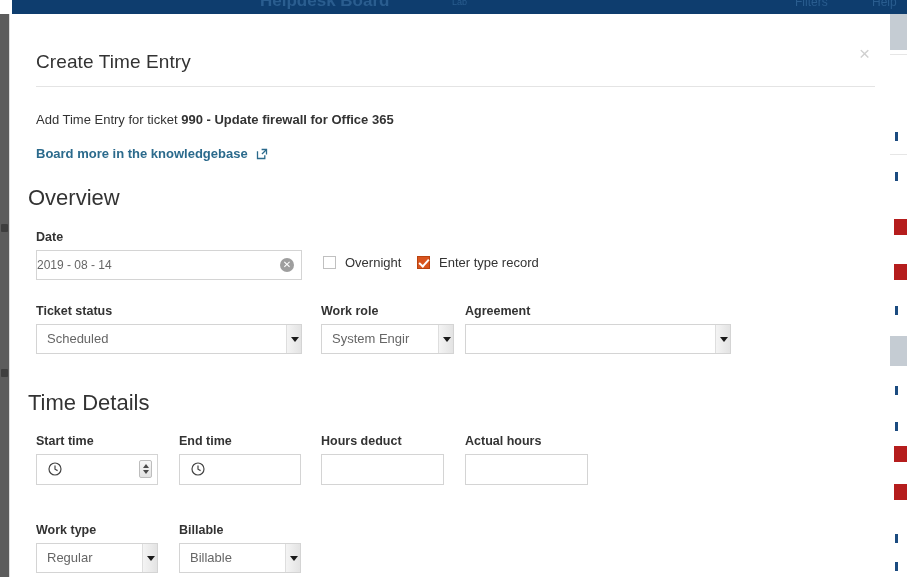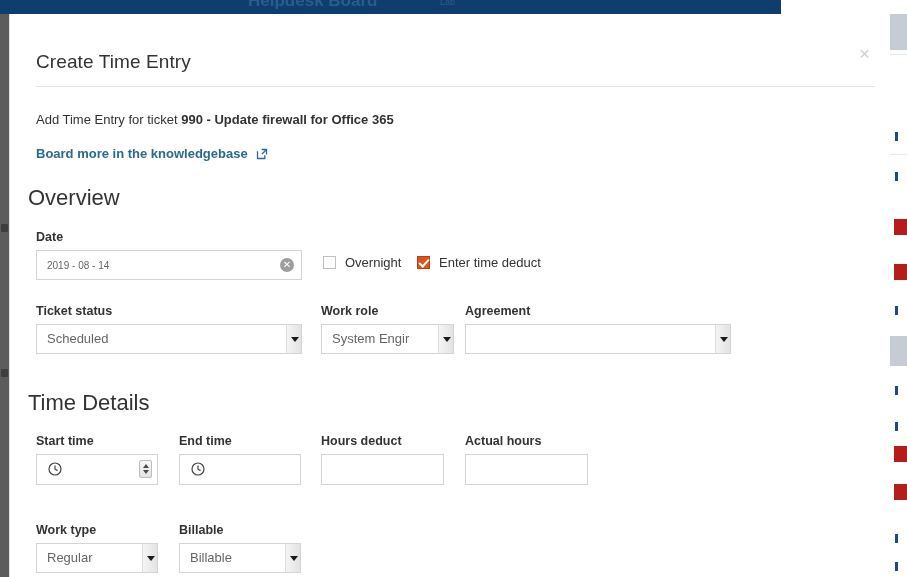--- a/index.html
+++ b/index.html
@@ -8,21 +8,21 @@
     width: 907px; height: 577px;
     overflow: hidden;
     font-family: "Liberation Sans", sans-serif;
     background: #ffffff;
   }
 
   #app { position: relative; width: 907px; height: 577px; background: #ffffff; }
 
   
   .bg-navbar {
-    position: absolute; top: 0; left: 0; width: 781px; height: 14px;
+    position: absolute; top: 0; left: 12px; width: 895px; height: 14px;
     background: #0e3d6e; overflow: hidden;
   }
   .bg-navbar .nav-brand {
     position: absolute; left: 248px; top: -9px;
     font-size: 17px; font-weight: bold; color: #2a5d8f; white-space: nowrap;
   }
   .bg-navbar .nav-sub {
     position: absolute; left: 440px; top: -3px;
     font-size: 9px; color: #2a5d8f; white-space: nowrap;
   }
@@ -113,22 +113,22 @@
   .section-overview { top: 98px; }
   .section-timedetails { top: 303px; }
 
   .fld-label {
     position: absolute; font-size: 12.5px; font-weight: bold; color: #333333;
   }
 
   .txt-input {
     position: absolute; height: 30px;
     border: 1px solid #d4d4d4; background: #ffffff;
-    font-size: 10px; color: #666666;
-    padding: 0 10px;
+    font-size: 12px; color: #666666;
+    padding: 0 0;
     font-family: "Liberation Sans", sans-serif;
     outline: none;
   }
   .txt-input::placeholder { color: #777; }
 
   .date-wrap { position: absolute; }
   .date-clear {
     position: absolute; right: 8px; top: 8px;
     width: 14px; height: 14px; border-radius: 50%;
     background: #9e9e9e; color: #ffffff;
@@ -268,21 +268,21 @@
         <input class="txt-input" style="left: 0px; top: 0px; width: 266px;" type="text" value="2019 - 08 - 14">
         <button class="date-clear">✕</button>
       </div>
 
       <div class="chk-row" style="left:313px; top:168px;">
         <span class="chk-box"></span>
         <span class="chk-label">Overnight</span>
       </div>
       <div class="chk-row" style="left:407px; top:168px;">
         <span class="chk-box checked"></span>
-        <span class="chk-label">Enter time deduct</span>
+        <span class="chk-label">Enter type record</span>
       </div>
 
       <label class="fld-label" style="left:26px; top:217px;">Ticket status</label>
       <div class="sel-wrap" style="left:26px; top:237px; width:266px; height:42px;">
         <div class="sel" style="left:0; top:0; width:266px;">Scheduled</div>
         <span class="sel-arrowbox"></span>
       </div>
 
       <label class="fld-label" style="left:311px; top:217px;">Work role</label>
       <div class="sel-wrap" style="left:311px; top:237px; width:133px; height:30px;">

